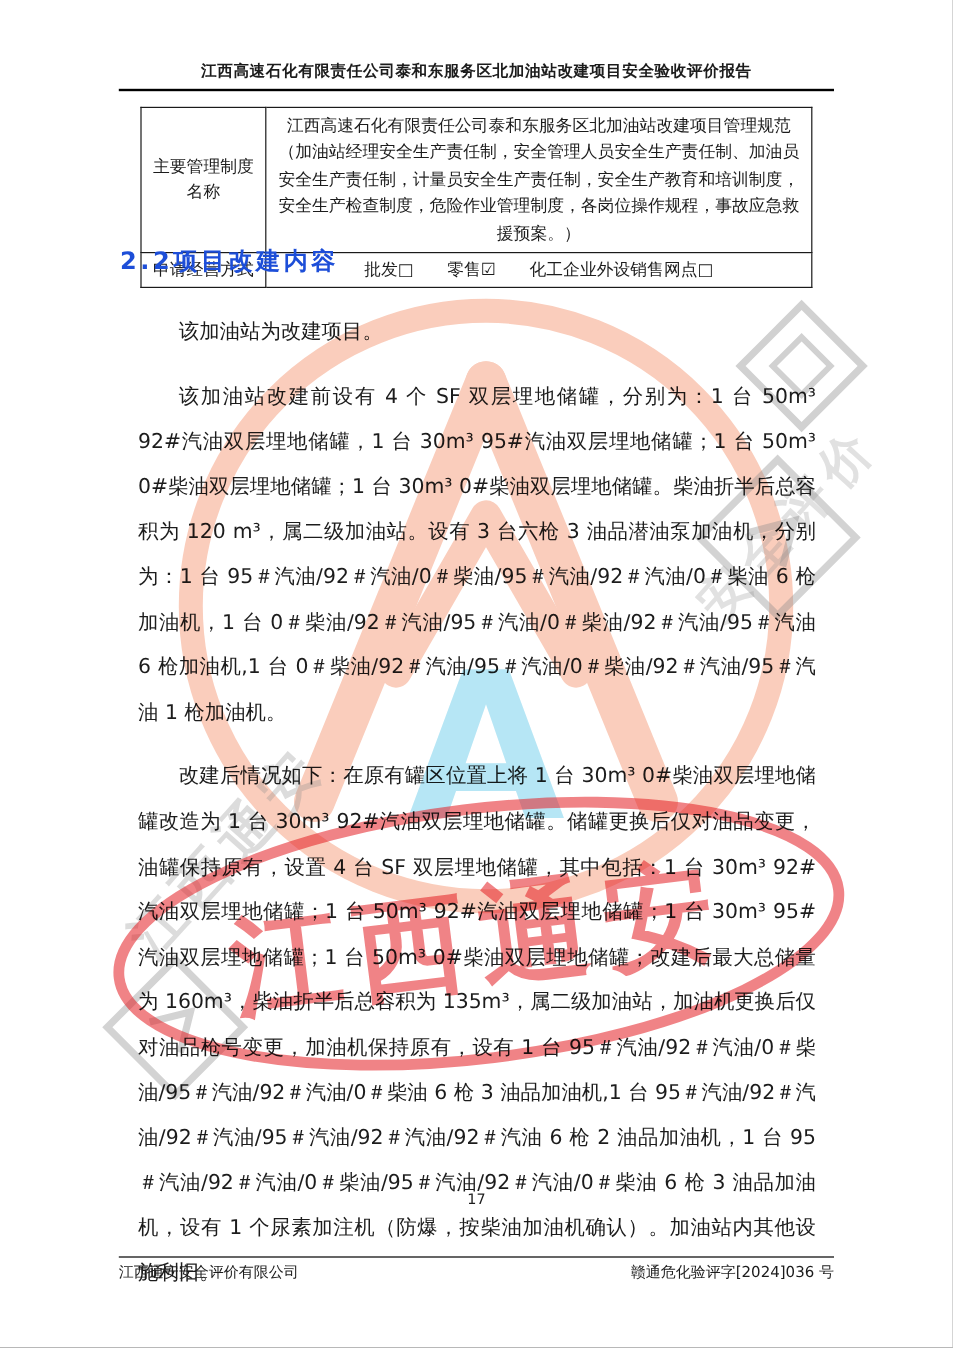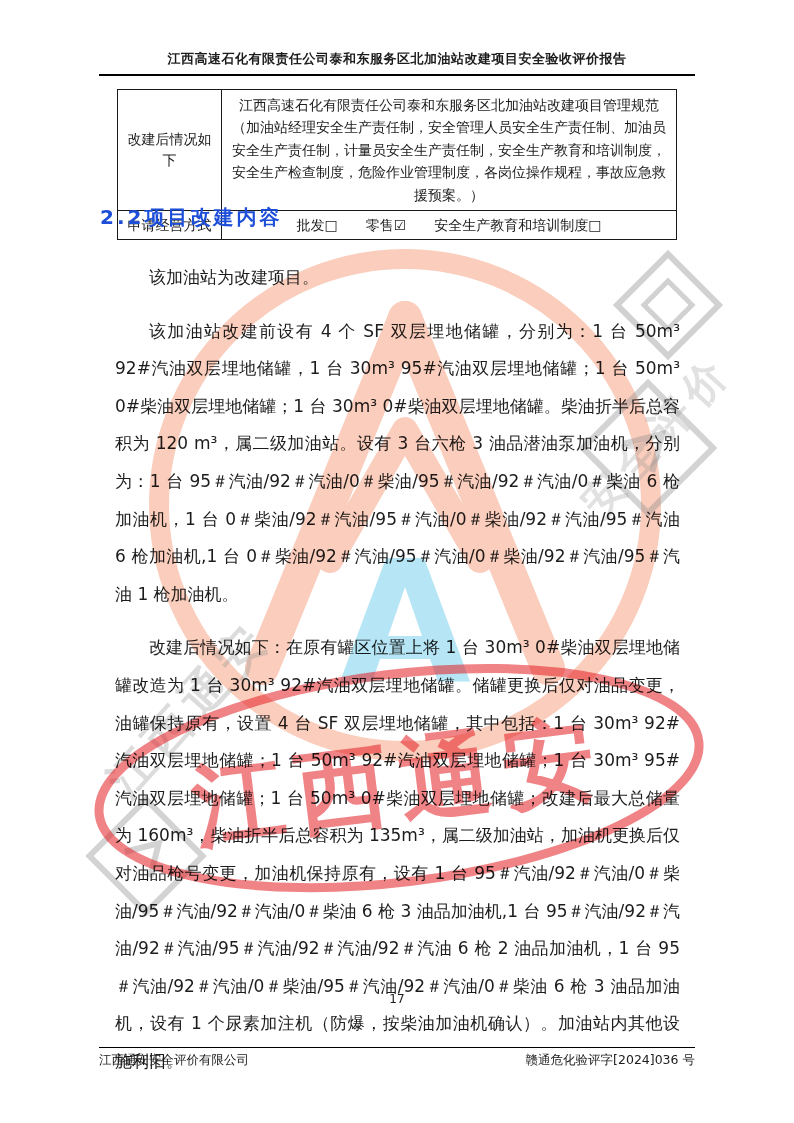--- a/index.html
+++ b/index.html
@@ -80,26 +80,26 @@
 <div class="page">
 
   <div class="content-layer">
 
     <div class="header-title">江西高速石化有限责任公司泰和东服务区北加油站改建项目安全验收评价报告</div>
     <div class="header-rule"></div>
 
     <table class="doc-table">
       <tbody>
           <tr class="row-policies">
-        <td class="cell-label">改建后情况如下</td>
+        <td class="cell-label">主要管理制度名称</td>
         <td class="cell-value">江西高速石化有限责任公司泰和东服务区北加油站改建项目管理规范（加油站经理安全生产责任制，安全管理人员安全生产责任制、加油员安全生产责任制，计量员安全生产责任制，安全生产教育和培训制度，安全生产检查制度，危险作业管理制度，各岗位操作规程，事故应急救援预案。）</td>
       </tr>
       <tr class="row-mode">
         <td class="cell-label">申请经营方式</td>
-        <td class="cell-value">批发□　　零售☑　　安全生产教育和培训制度□</td>
+        <td class="cell-value">批发□　　零售☑　　化工企业外设销售网点□</td>
       </tr>
     </tbody>
       </table>
 
     <div class="section-heading">2.2项目改建内容</div>
 
     <div class="body-text">
       <p>该加油站为改建项目。</p>
       <p>该加油站改建前设有 4 个 SF 双层埋地储罐，分别为：1 台 50m³ 92#汽油双层埋地储罐，1 台 30m³ 95#汽油双层埋地储罐；1 台 50m³ 0#柴油双层埋地储罐；1 台 30m³ 0#柴油双层埋地储罐。柴油折半后总容积为 120 m³，属二级加油站。设有 3 台六枪 3 油品潜油泵加油机，分别为：1 台 95＃汽油/92＃汽油/0＃柴油/95＃汽油/92＃汽油/0＃柴油 6 枪加油机，1 台 0＃柴油/92＃汽油/95＃汽油/0＃柴油/92＃汽油/95＃汽油 6 枪加油机,1 台 0＃柴油/92＃汽油/95＃汽油/0＃柴油/92＃汽油/95＃汽油 1 枪加油机。</p>
       <p>改建后情况如下：在原有罐区位置上将 1 台 30m³ 0#柴油双层埋地储罐改造为 1 台 30m³ 92#汽油双层埋地储罐。储罐更换后仅对油品变更，油罐保持原有，设置 4 台 SF 双层埋地储罐，其中包括：1 台 30m³ 92#汽油双层埋地储罐；1 台 50m³ 92#汽油双层埋地储罐；1 台 30m³ 95#汽油双层埋地储罐；1 台 50m³ 0#柴油双层埋地储罐；改建后最大总储量为 160m³，柴油折半后总容积为 135m³，属二级加油站，加油机更换后仅对油品枪号变更，加油机保持原有，设有 1 台 95＃汽油/92＃汽油/0＃柴油/95＃汽油/92＃汽油/0＃柴油 6 枪 3 油品加油机,1 台 95＃汽油/92＃汽油/92＃汽油/95＃汽油/92＃汽油/92＃汽油 6 枪 2 油品加油机，1 台 95＃汽油/92＃汽油/0＃柴油/95＃汽油/92＃汽油/0＃柴油 6 枪 3 油品加油机，设有 1 个尿素加注机（防爆，按柴油加油机确认）。加油站内其他设施利旧。</p>

